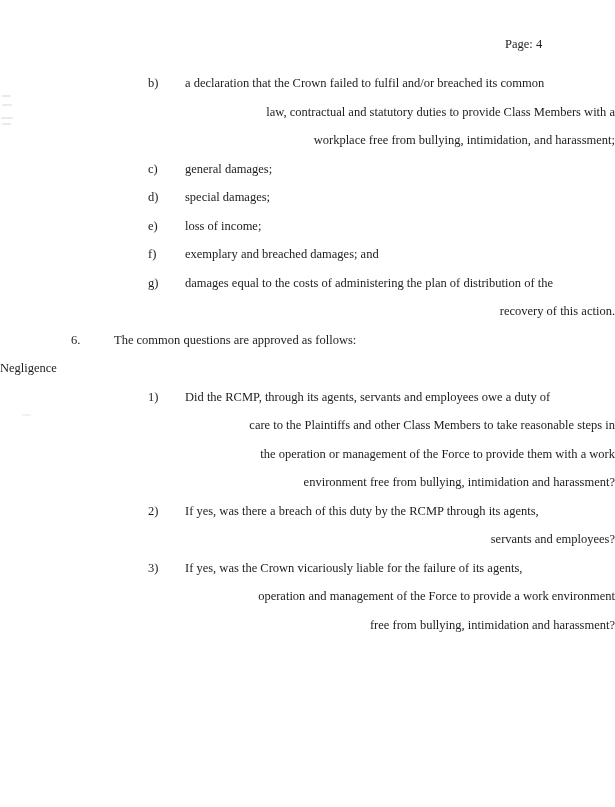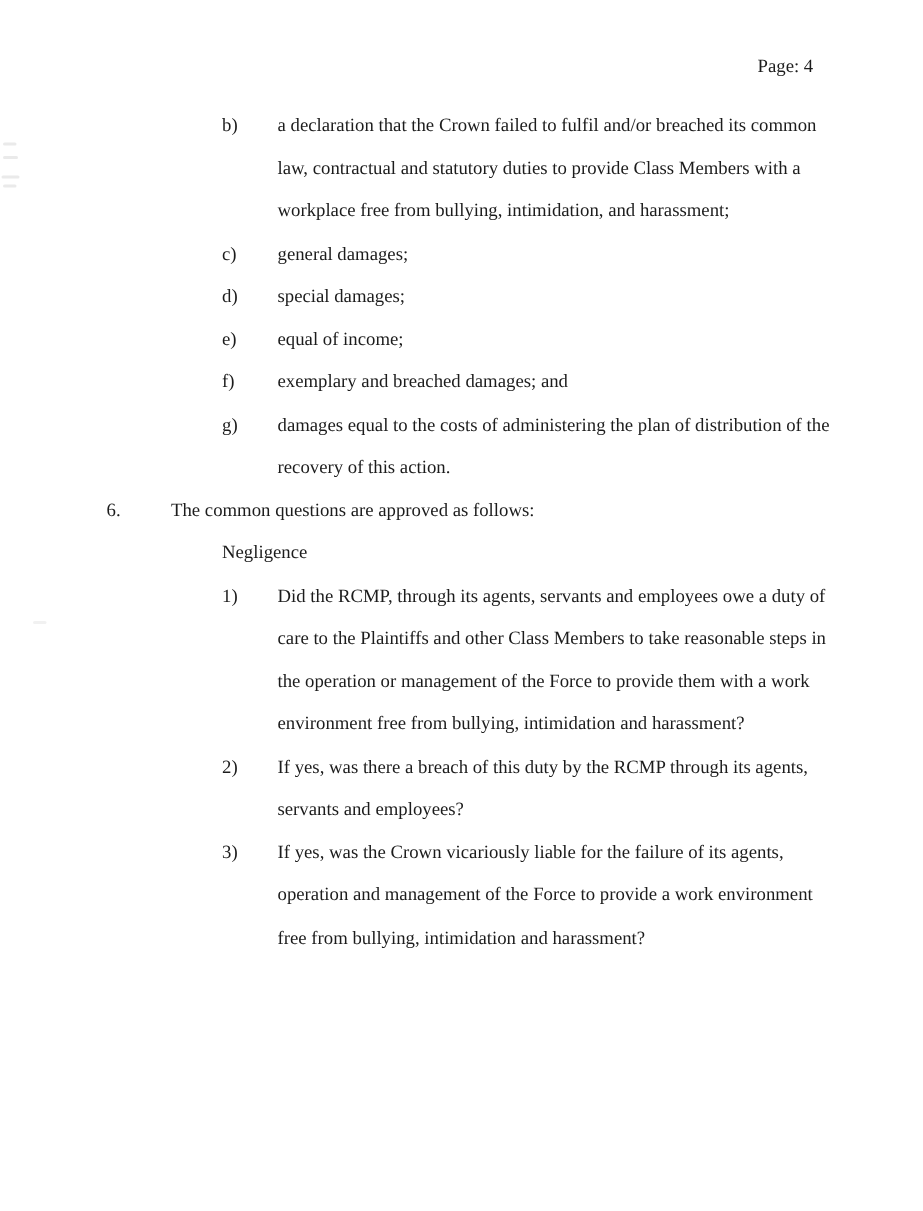--- a/index.html
+++ b/index.html
@@ -31,26 +31,26 @@
   }
   .row {
     height: 28.5px;
     line-height: 28.5px;
     white-space: nowrap;
   }
   
   .row.sub { padding-left: 148px; }
   .row.sub .marker { display: inline-block; width: 37px; }
   
-  .row.cont { padding-left: 185px; }
+  .row.cont { padding-left: 185px; text-align: right; }
   
   .row.main { padding-left: 71px; }
   .row.main .marker { display: inline-block; width: 43px; }
   
-  .row.head { padding-left: 148px; }
+  .row.head { }
   
   .artifact {
     position: absolute;
     background: #d8d8d8;
     opacity: 0.55;
     border-radius: 1px;
   }
 </style>
 </head>
 <body>
@@ -75,21 +75,21 @@
 
     <div class="row sub">
       <span class="marker">c)</span><span>general damages;</span>
     </div>
 
     <div class="row sub">
       <span class="marker">d)</span><span>special damages;</span>
     </div>
 
     <div class="row sub">
-      <span class="marker">e)</span><span>equal of income;</span>
+      <span class="marker">e)</span><span>loss of income;</span>
     </div>
 
     <div class="row sub">
       <span class="marker">f)</span><span>exemplary and breached damages; and</span>
     </div>
 
     <div class="row sub">
       <span class="marker">g)</span><span>damages equal to the costs of administering the plan of distribution of the</span>
     </div>
     <div class="row cont"><span>recovery of this action.</span></div>

